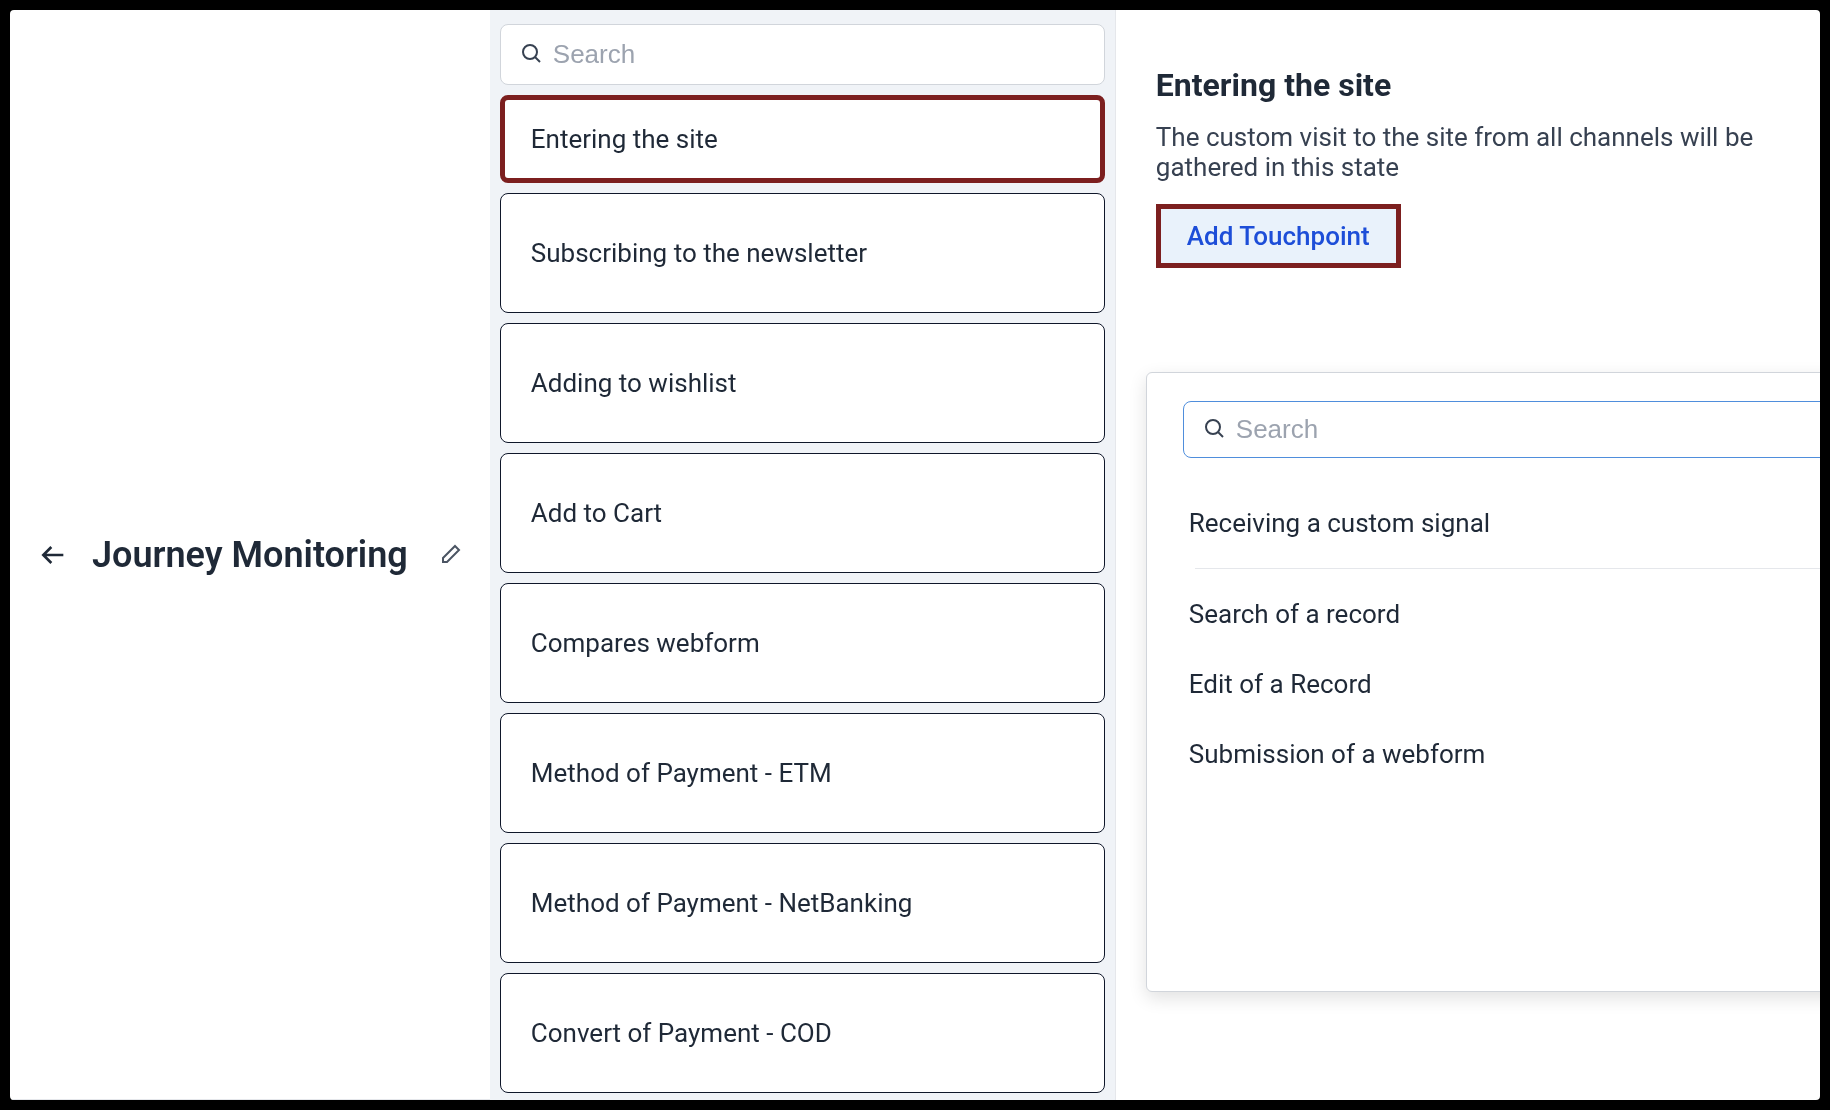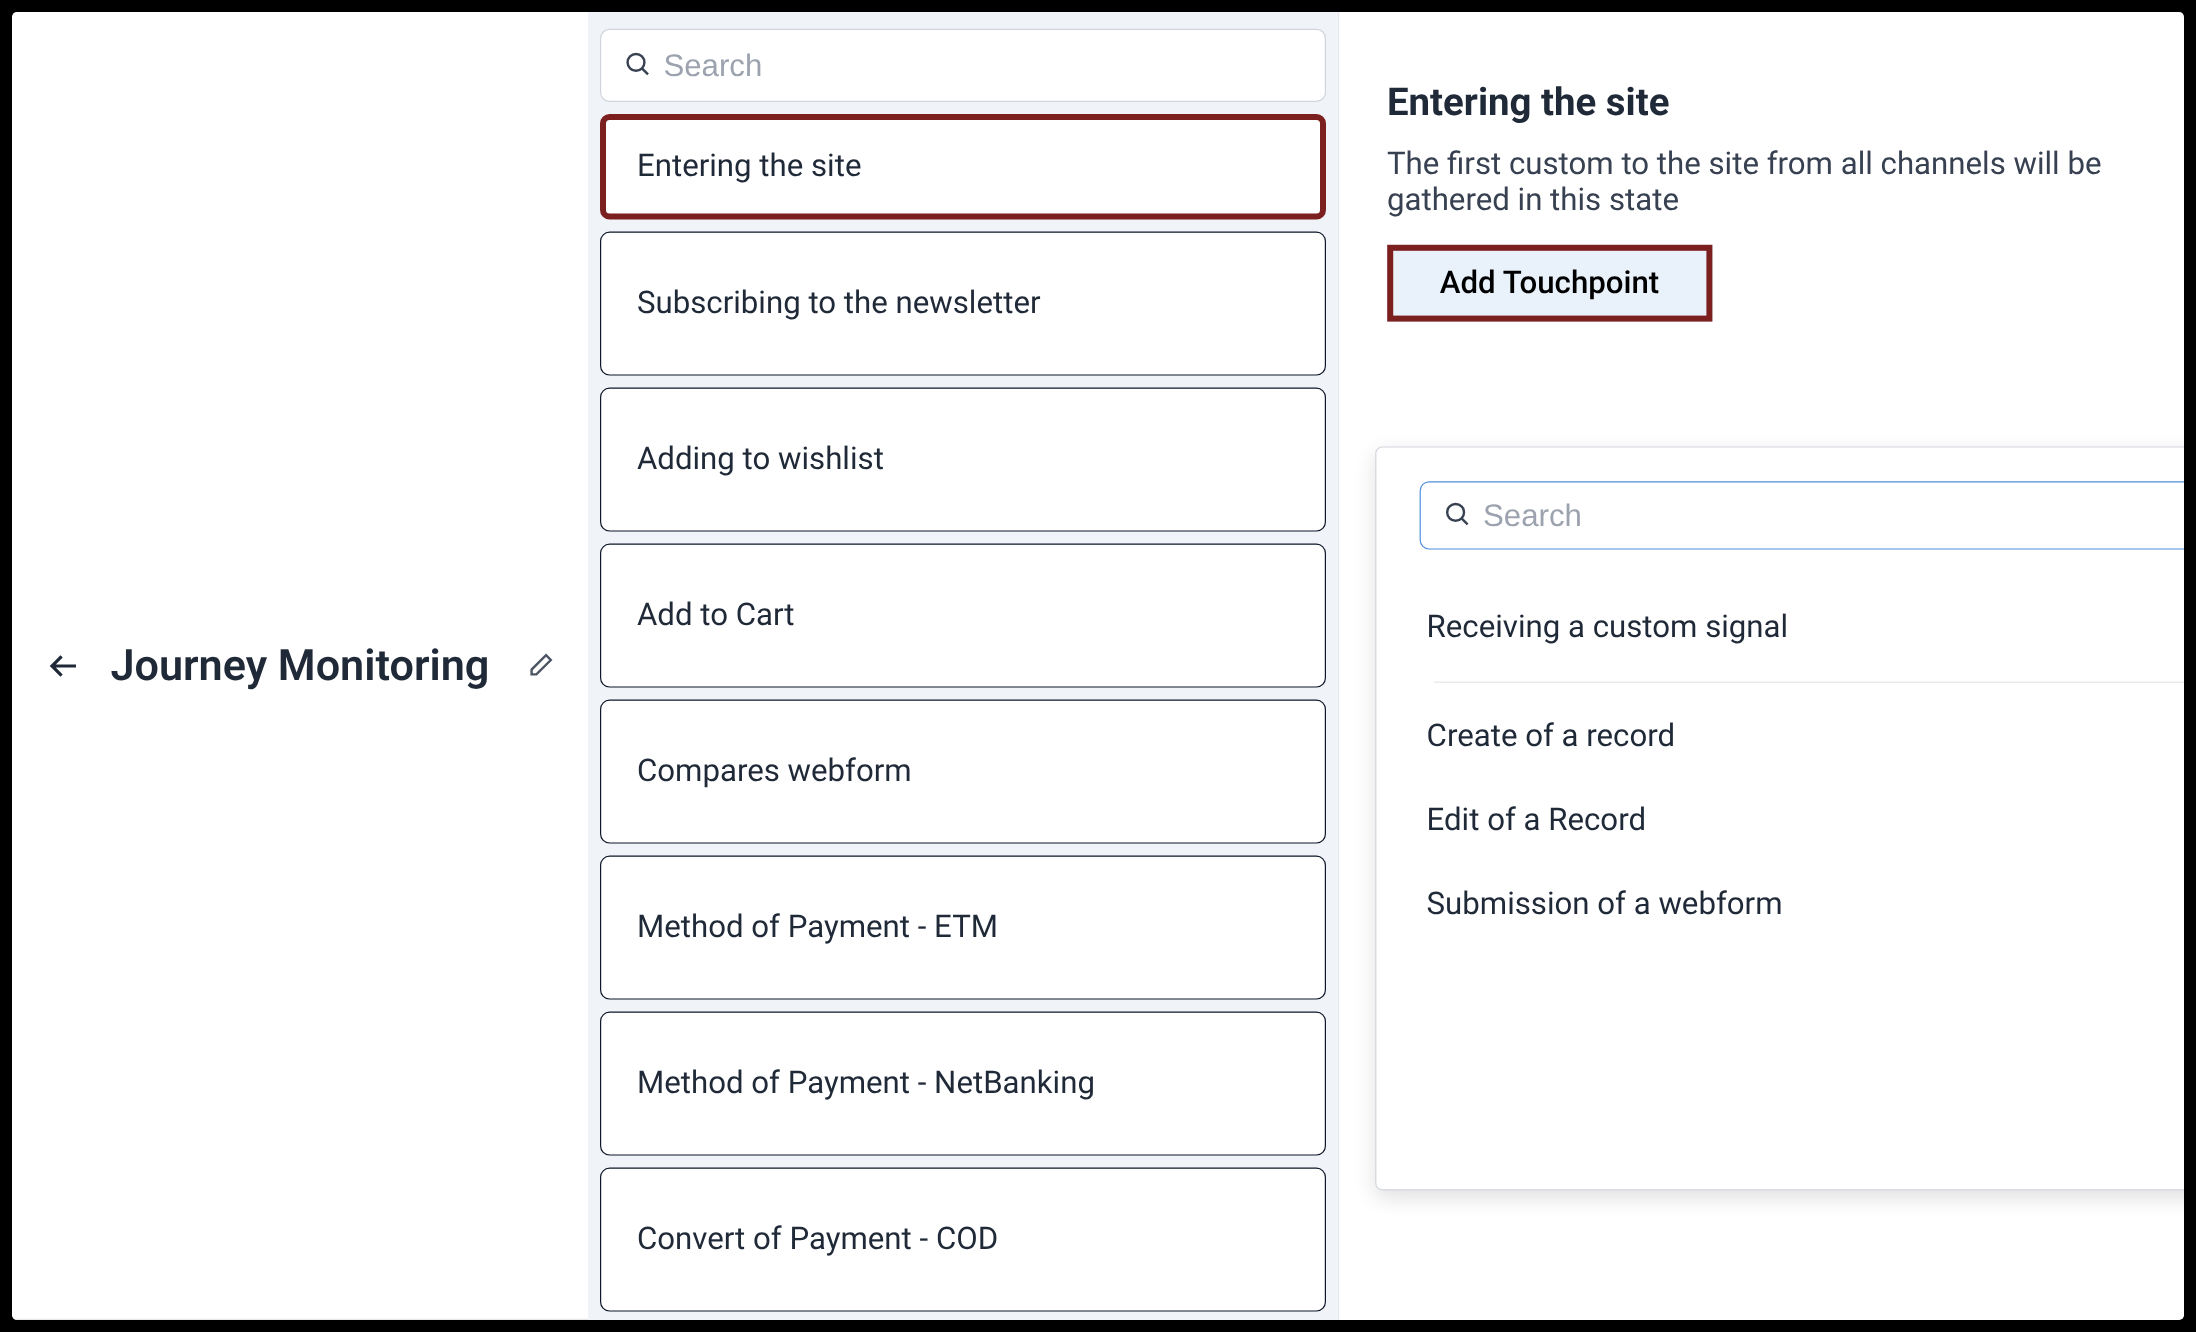--- a/index.html
+++ b/index.html
@@ -130,24 +130,24 @@
     }
     .main-desc {
       font-size: 26px;
       color: #374151;
       margin-bottom: 22px;
     }
     .add-touchpoint-btn {
       display: inline-block;
       background: #e9f2fb;
       border: 5px solid #7c1f1f;
-      color: #000000;
+      color: #1d4ed8;
       font-size: 26px;
       font-weight: 500;
-      padding: 12px 39px;
+      padding: 12px 26px;
       cursor: pointer;
       margin-bottom: 0;
     }
     .dropdown {
       position: absolute;
       top: 362px;
       left: 30px;
       width: 756px;
       background: #fff;
       border: 1px solid #d1d5db;
@@ -246,39 +246,39 @@
       <div class="sidebar-item">
         <span>Method of Payment - NetBanking</span>
       </div>
       <div class="sidebar-item">
         <span>Convert of Payment - COD</span>
       </div>
     </div>
 
     <div class="main">
       <div class="main-title">Entering the site</div>
-      <div class="main-desc">The first custom to the site from all channels will be gathered in this state</div>
+      <div class="main-desc">The custom visit to the site from all channels will be gathered in this state</div>
       <div class="add-touchpoint-btn">Add Touchpoint</div>
 
       <div class="dropdown">
         <div class="dropdown-search">
           <span>
             <svg viewBox="0 0 24 24">
                 <circle cx="11" cy="11" r="7"></circle>
                 <path d="M21 21l-5-5"></path>
               </svg>
           </span>
           <input type="text" placeholder="Search" style="">
         </div>
         <div class="dropdown-item">
           <span>Receiving a custom signal</span>
         </div>
         <div class="dropdown-divider"></div>
         <div class="dropdown-item">
-          <span>Create of a record</span>
+          <span>Search of a record</span>
         </div>
         <div class="dropdown-item">
           <span>Edit of a Record</span>
         </div>
         <div class="dropdown-item">
           <span>Submission of a webform</span>
         </div>
       </div>
     </div>
   </div>

